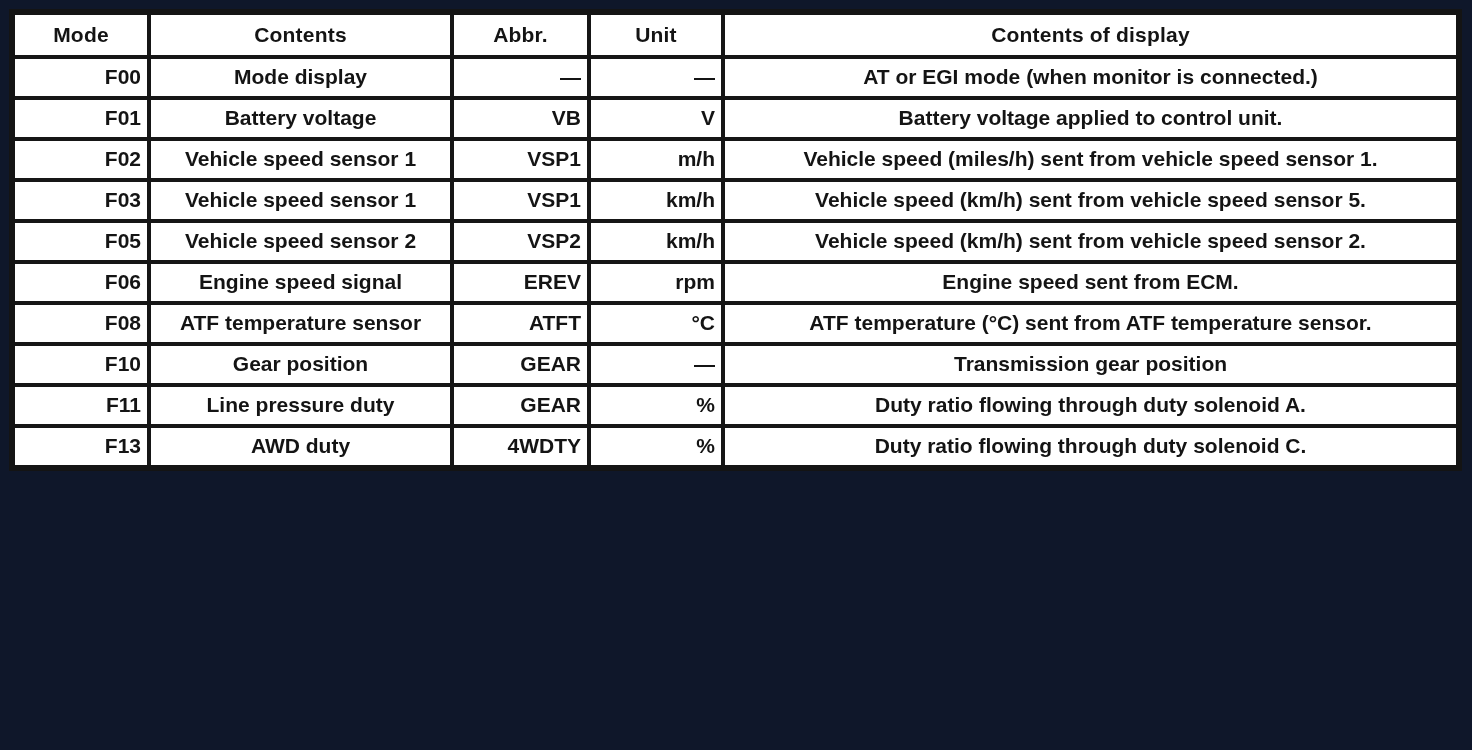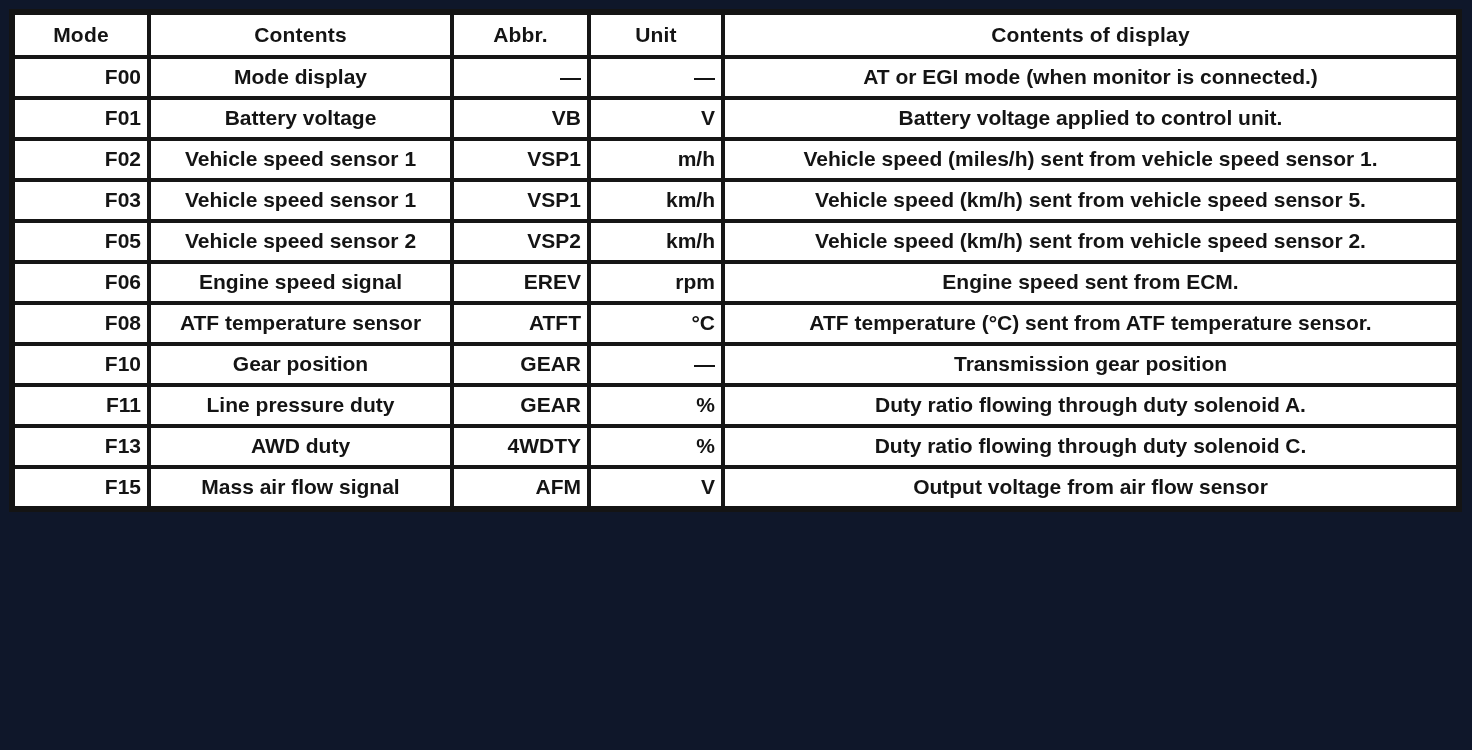--- a/index.html
+++ b/index.html
@@ -143,22 +143,15 @@
           <td class="c-center">%</td>
           <td class="c-left">Duty ratio flowing through duty solenoid A.</td>
         </tr>
         <tr>
           <td class="c-center">F13</td>
           <td class="c-left">AWD duty</td>
           <td class="c-center">4WDTY</td>
           <td class="c-center">%</td>
           <td class="c-left">Duty ratio flowing through duty solenoid C.</td>
         </tr>
-        <tr>
-          <td class="c-center">F15</td>
-          <td class="c-left">Mass air flow signal</td>
-          <td class="c-center">AFM</td>
-          <td class="c-center">V</td>
-          <td class="c-left">Output voltage from air flow sensor</td>
-        </tr>
       </tbody>
   </table>
 </div>
 
 </body></html>

